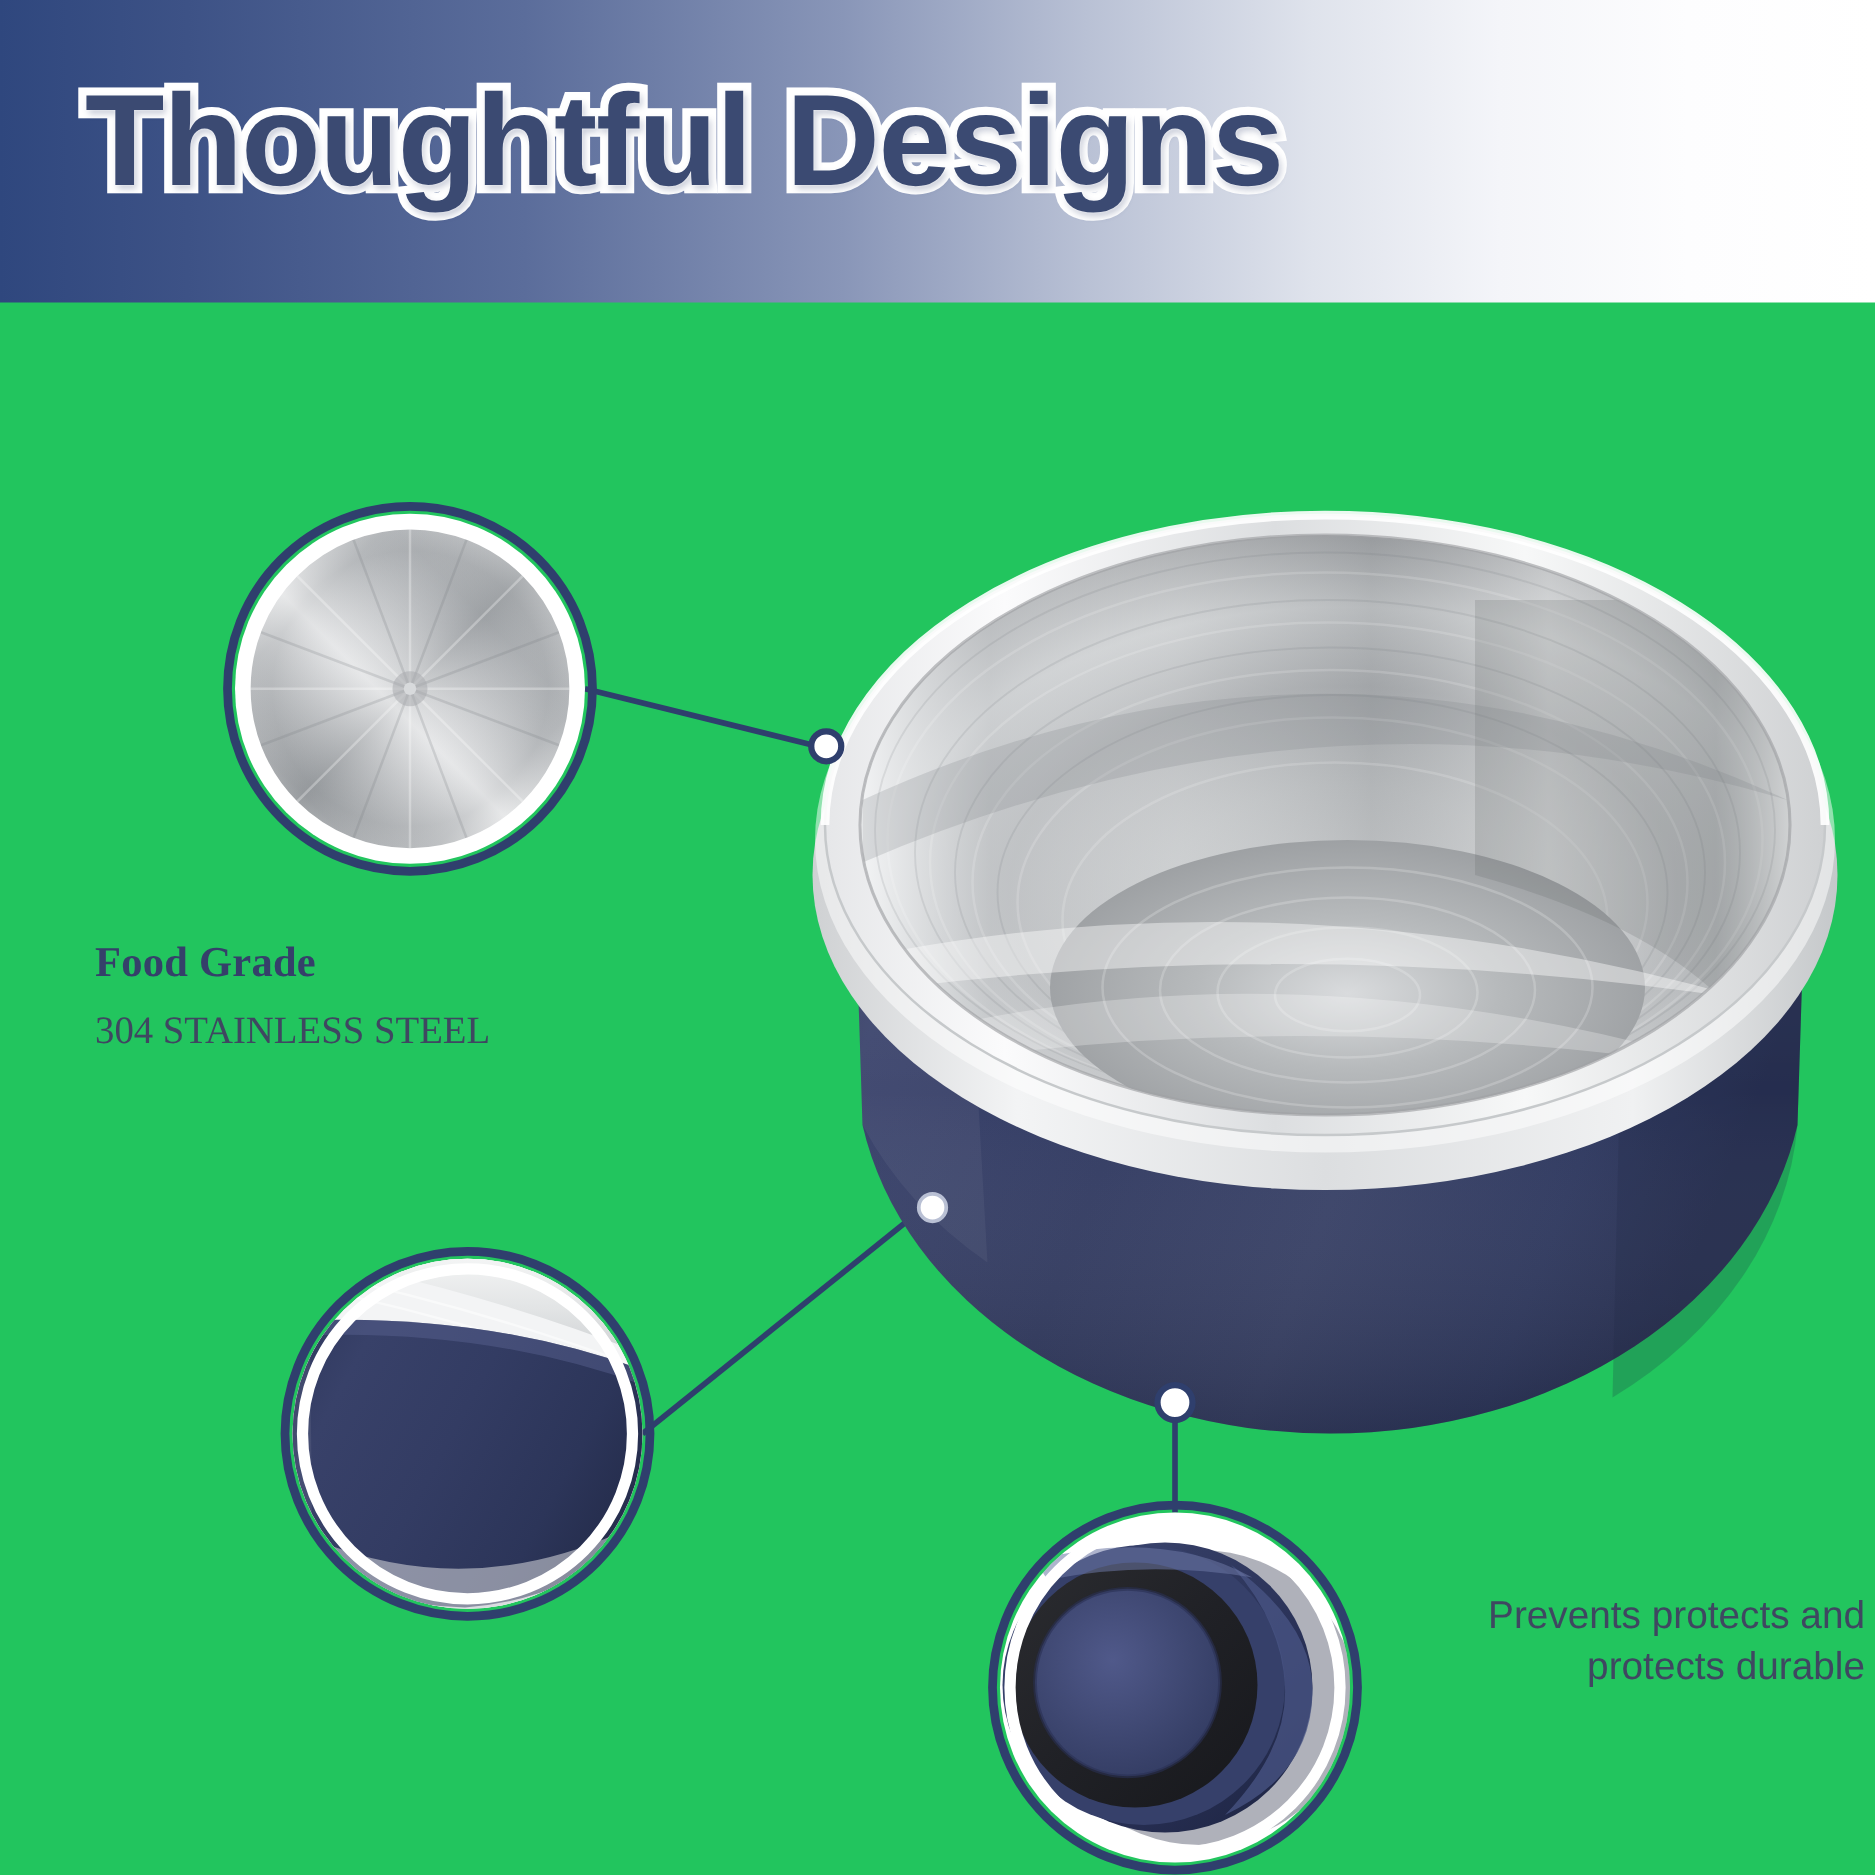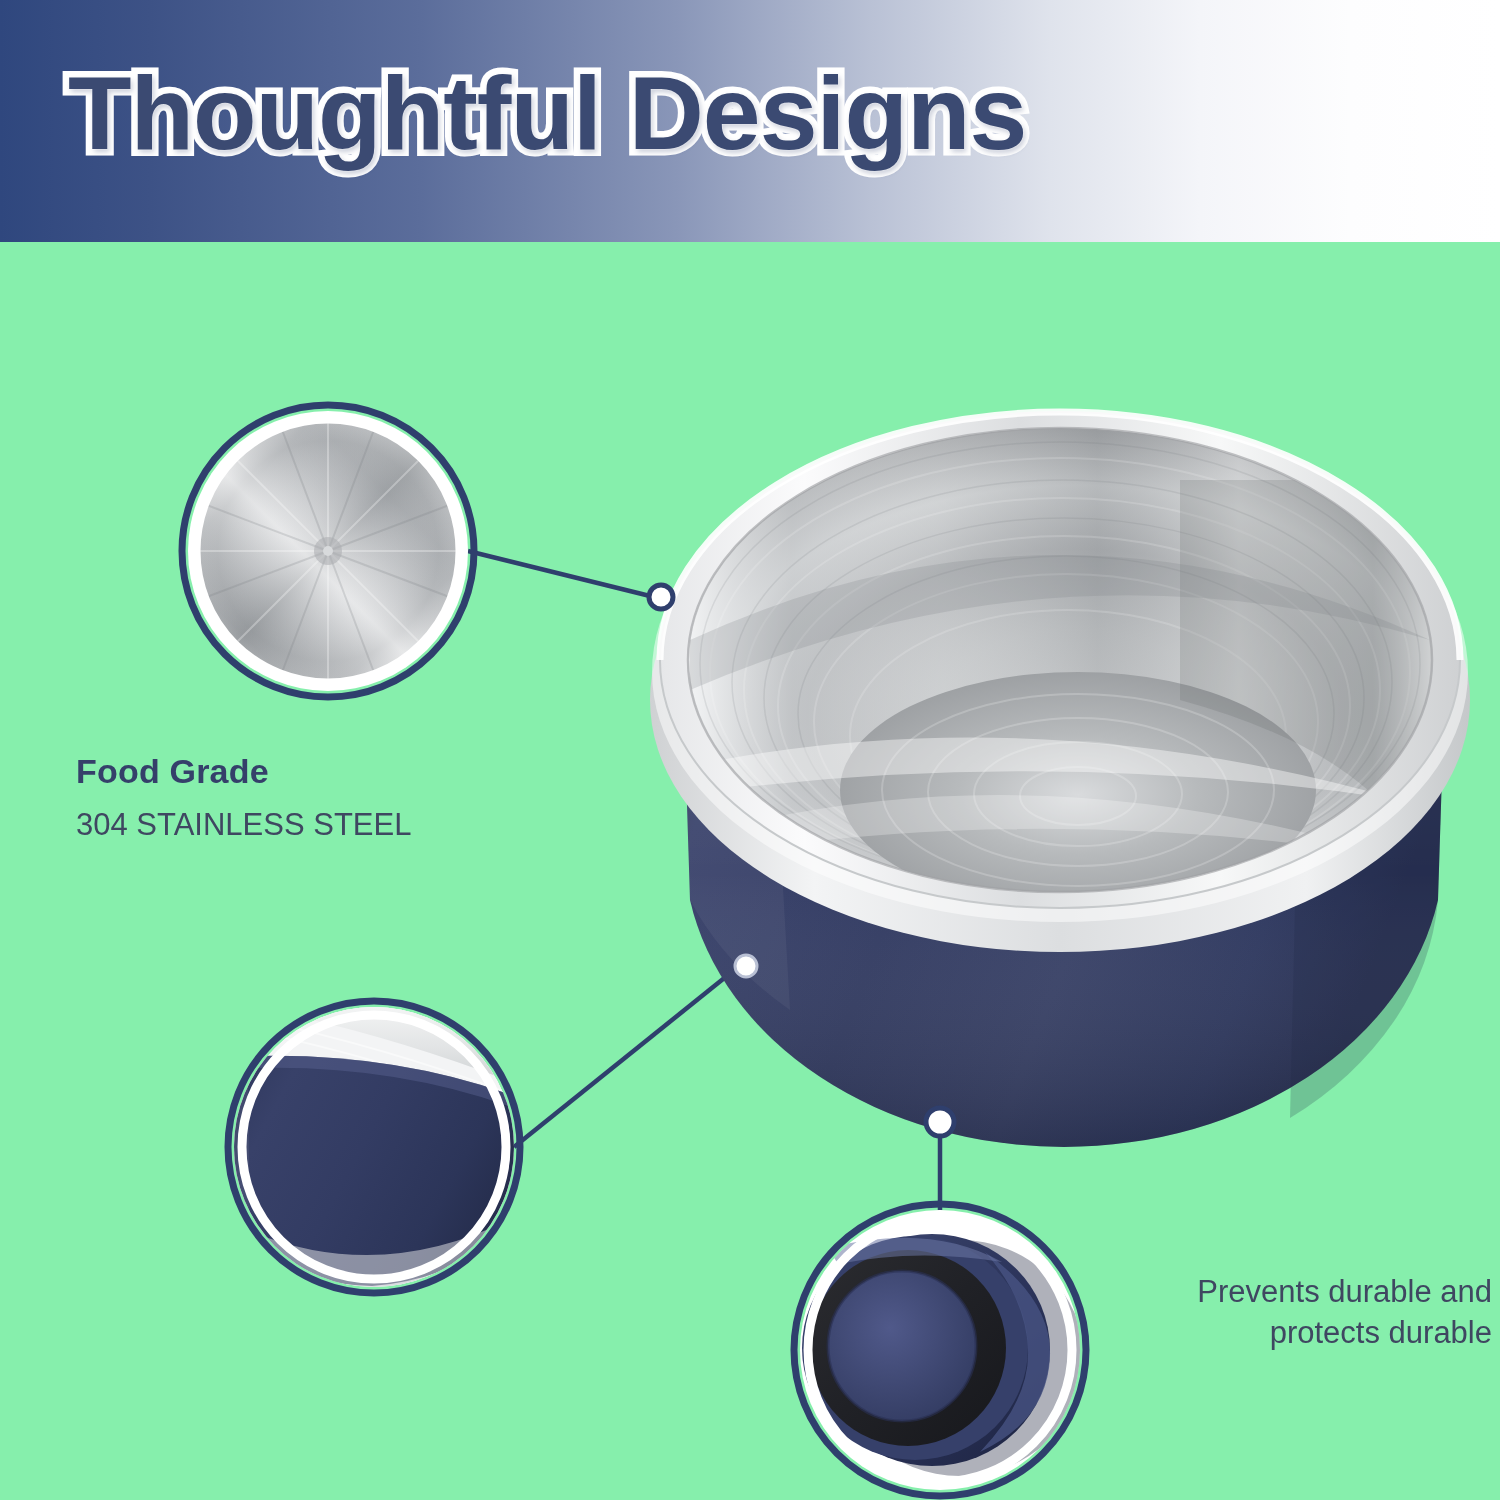--- a/index.html
+++ b/index.html
@@ -5,21 +5,21 @@
   * { margin:0; padding:0; box-sizing:border-box; }
   html, body {
     width:1500px; height:1500px;
     background:#ffffff;
     font-family:"Liberation Sans", sans-serif;
     overflow:hidden;
   }
   #page {
     position:relative;
     width:1500px; height:1500px;
-    background:#86efac;
+    background:#22c55e;
   }
 
   
   #header-banner {
     position:absolute; left:0; top:0;
     width:1500px; height:242px;
     background:linear-gradient(to right,
         #2f477e 0%,
         #3d5286 10%,
         #5b6d9b 28%,
@@ -58,21 +58,21 @@
     white-space:nowrap;
   }
   .feat-desc {
     font-size:31px;
     font-weight:normal;
     color:#3f4761;
     line-height:1.32;
     margin-top:14px;
     text-align:right;
   }
-  #feat-food-grade { left:76px; top:752px; }
+  #feat-food-grade { left:76px; top:752px;font-family:Liberation Serif, serif; }
   #feat-pp-shell   { left:76px; top:1262px; }
   #feat-non-slip   { left:1112px; top:1258px; width:380px; }
 </style>
 </head>
 <body>
 
 <div id="page">
 
   <div id="header-banner">
     <div id="header-title">Thoughtful Designs</div>
@@ -357,18 +357,18 @@
   </svg>
 
   <div class="feat" id="feat-food-grade">
     <div class="feat-title">Food Grade</div>
     <div class="feat-desc">304 STAINLESS STEEL</div>
   </div>
 
 
   <div class="feat" id="feat-non-slip">
     <div class="feat-desc">
-      <div>Prevents durable and</div>
+      <div>Prevents protects and</div>
       <div>protects durable</div>
     </div>
   </div>
 
 </div>
 
 </body></html>

